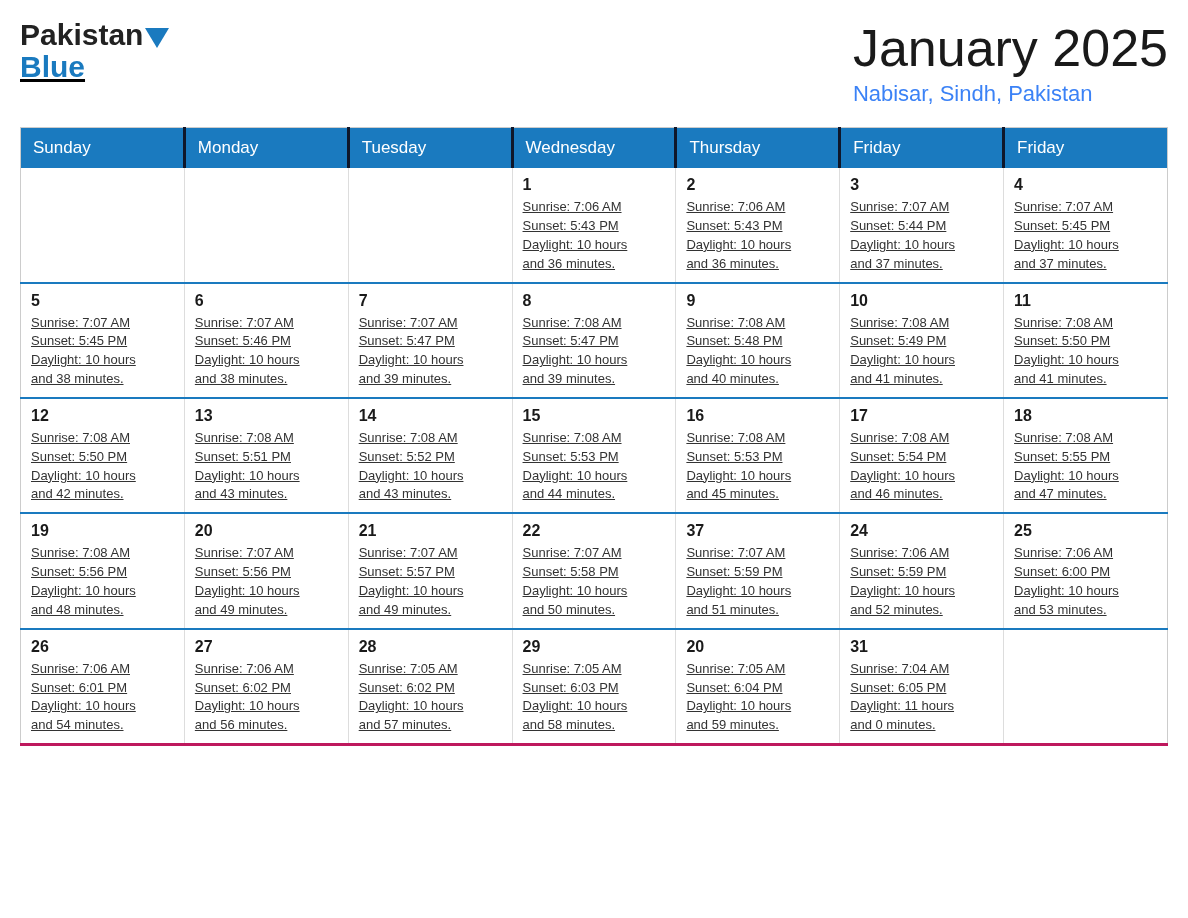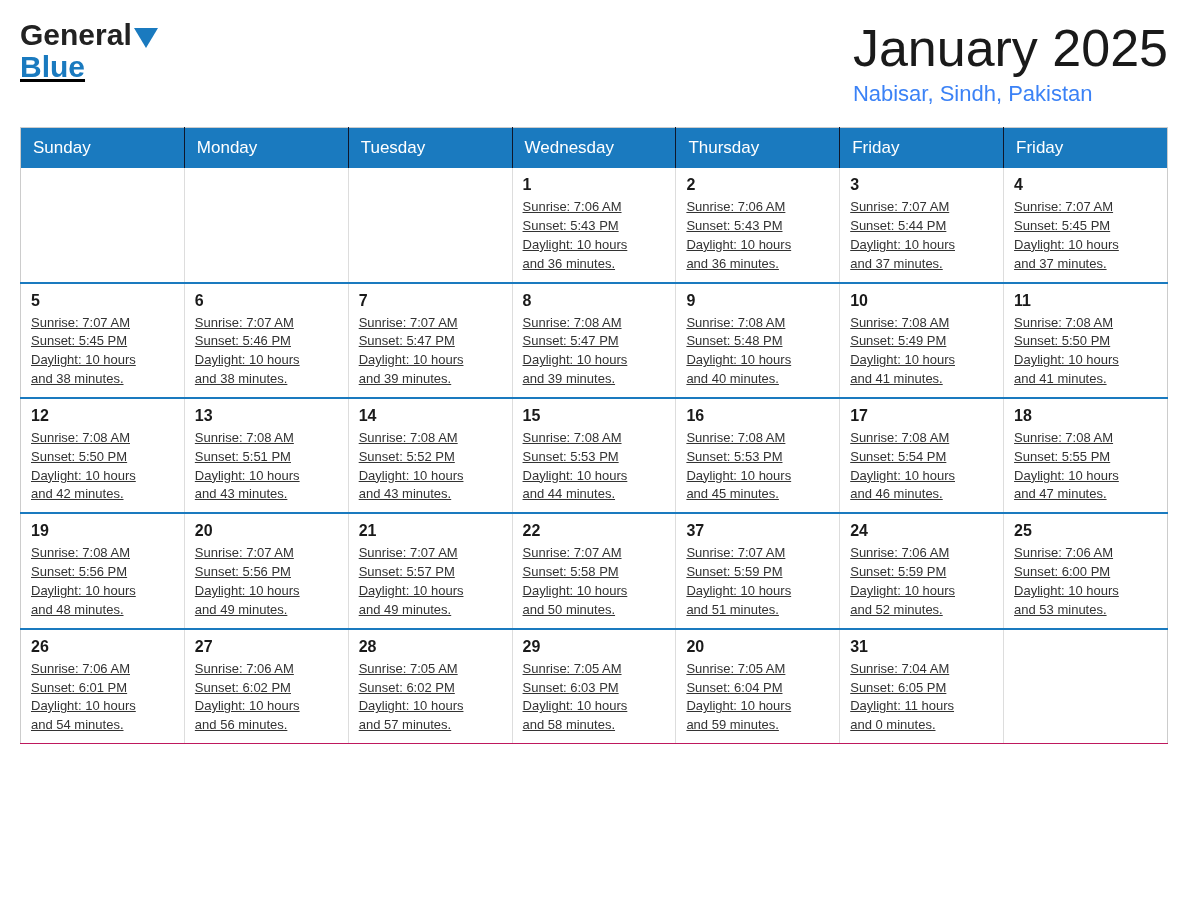--- a/index.html
+++ b/index.html
@@ -34,40 +34,40 @@
       border-collapse: collapse;
       border: 1px solid #ccc;
     }
     .calendar th {
       background-color: #1a7abf;
       color: white;
       padding: 10px 12px;
       text-align: left;
       font-size: 17px;
       font-weight: normal;
-      border-right: 1px solid #0f172a;
+      border-right: 3px solid #0f172a;
     }
     .calendar th:last-child {
       border-right: none;
     }
     .calendar td {
       vertical-align: top;
       padding: 8px 10px;
       border-right: 1px solid #ddd;
       border-bottom: 2px solid #1a7abf;
       width: calc(100% / 7);
       min-height: 110px;
       font-size: 13px;
       color: #333;
     }
     .calendar td:last-child {
       border-right: none;
     }
     .calendar tr:last-child td {
-      border-bottom: 1px solid #be185d;
+      border-bottom: 3px solid #be185d;
     }
     .day-number {
       font-size: 16px;
       font-weight: bold;
       color: #1a1a1a;
       display: block;
       margin-bottom: 4px;
     }
     .day-info {
       font-size: 13px;
@@ -116,21 +116,21 @@
       font-family: Arial, sans-serif;
     }
   </style>
 </head>
 <body>
 
 <div class="header">
   <div class="logo-wrapper">
     <div class="logo-name-part">
       <div class="logo-row1">
-        <span class="general-text">General</span>
+        <span class="general-text">Pakistan</span>
         <span class="triangle-icon"></span>
       </div>
       <div style="display:flex; align-items:center;text-decoration:underline;">
         <span class="blue-text">Blue</span>
       </div>
     </div>
   </div>
   <div class="title-section">
     <div class="month-title">January 2025</div>
     <div class="location">Nabisar, Sindh, Pakistan</div>

